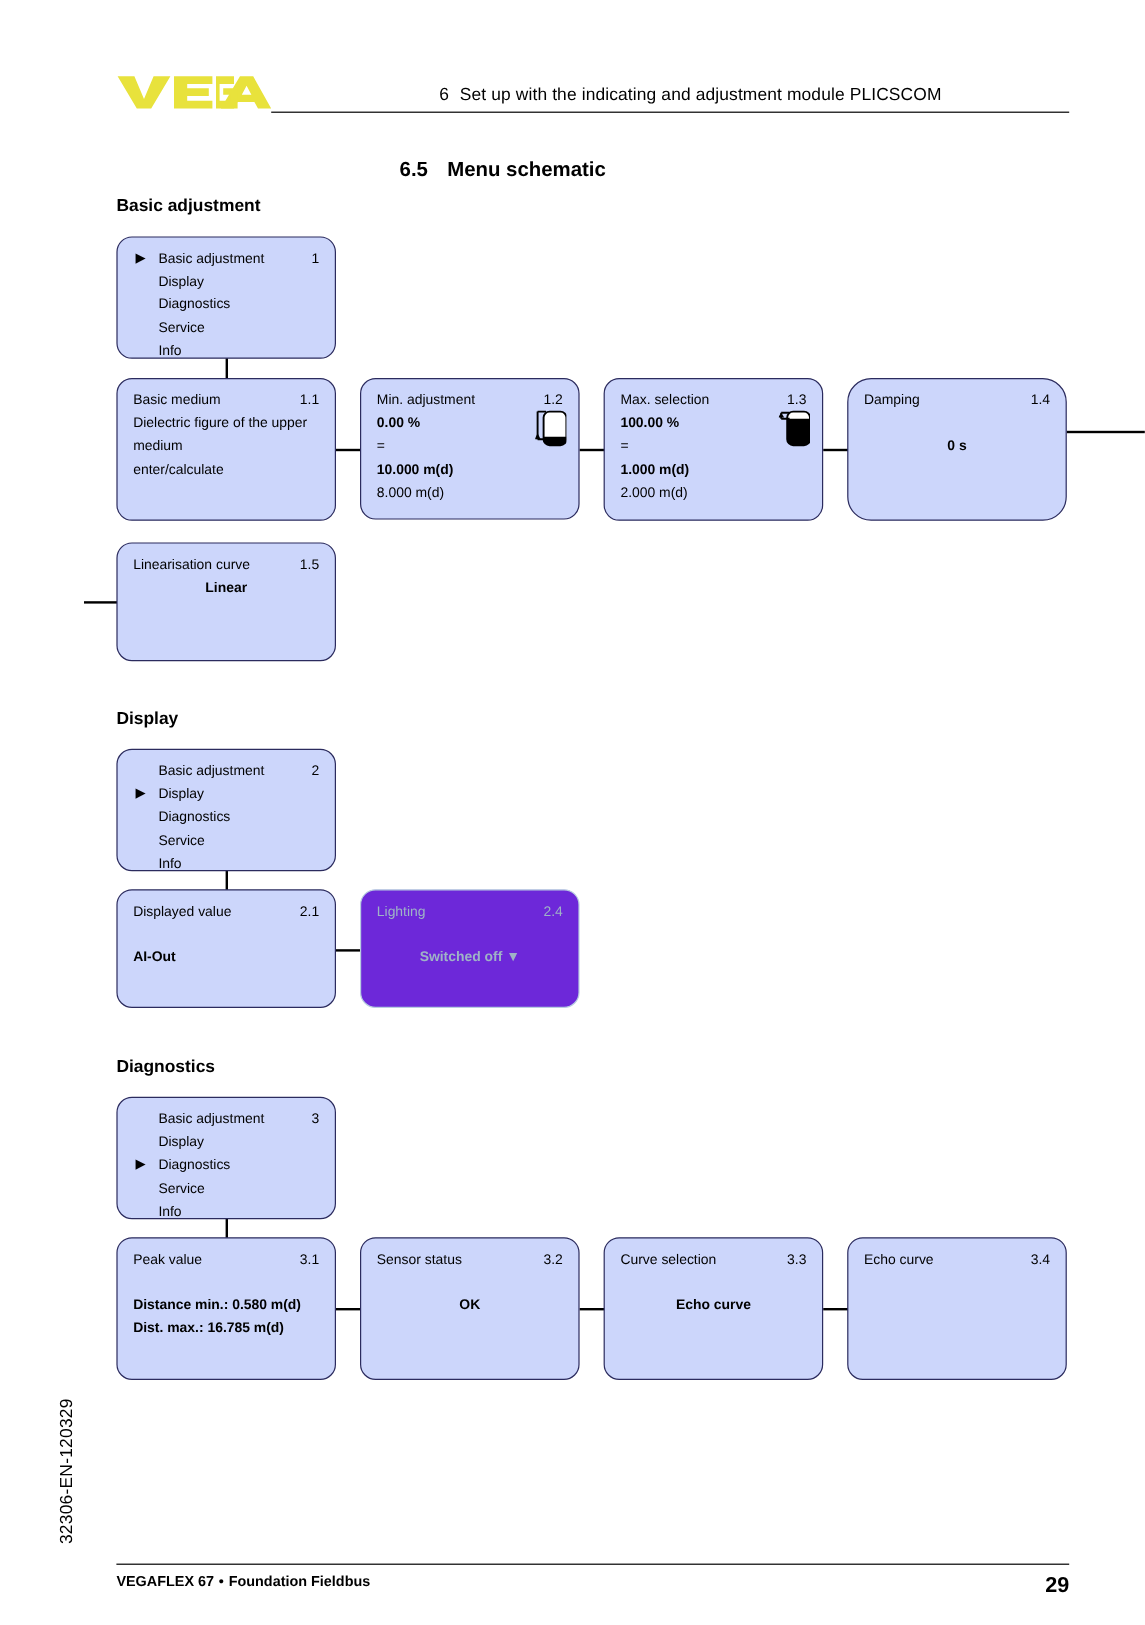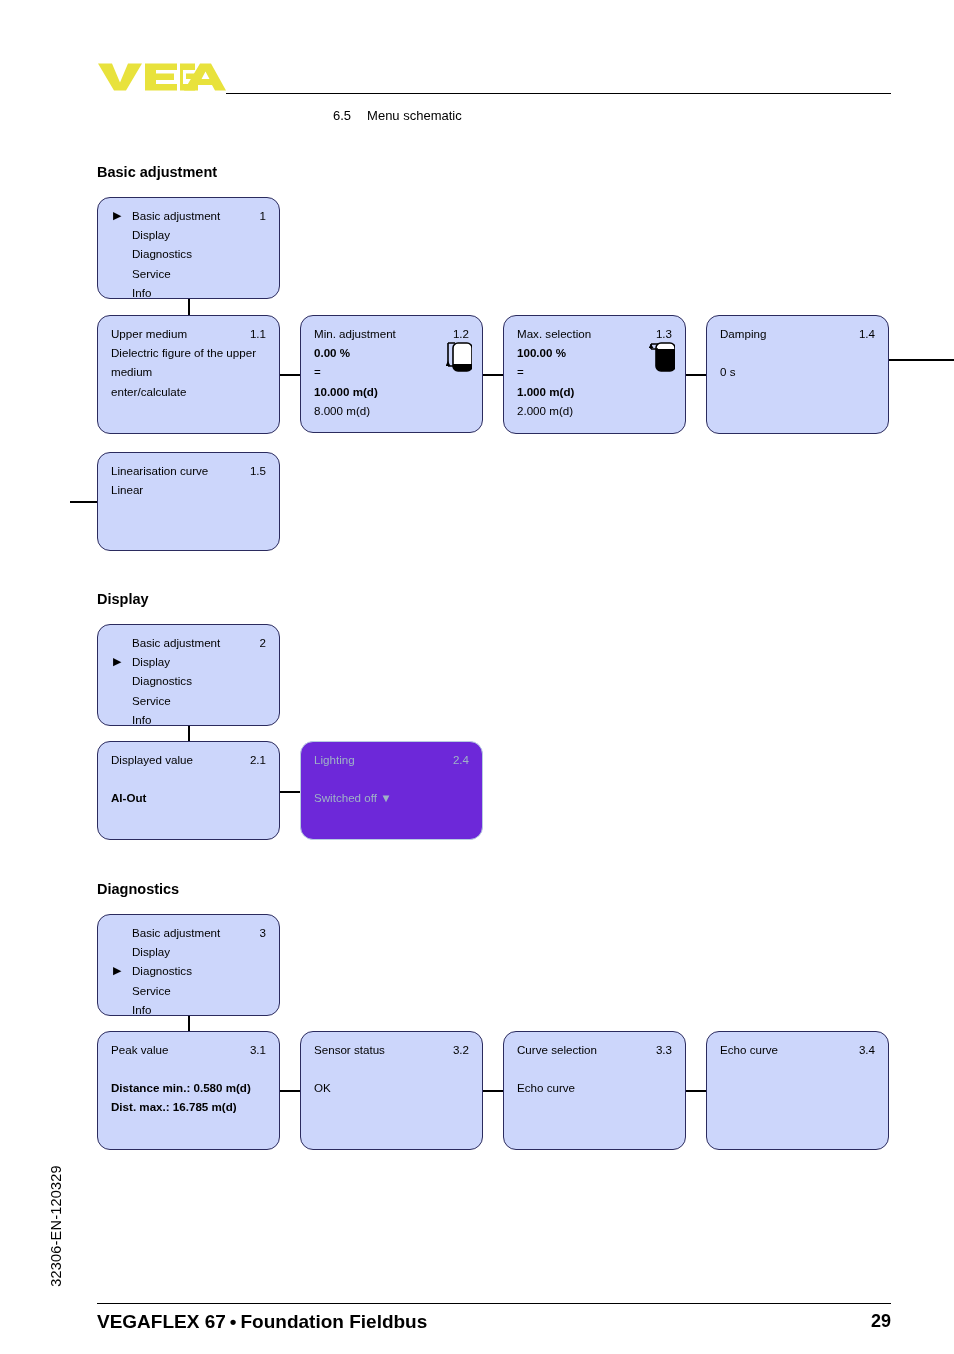--- a/index.html
+++ b/index.html
@@ -40,23 +40,23 @@
     width: 525px;
     font-size: 14.5px;
     letter-spacing: 0.1px;
     white-space: nowrap;
   }
   .header-title .num { margin-right: 9px; }
 
   
   .chapter-title {
     position: absolute;
-    left: 333px; top: 108px;
-    font-size: 13px;
-    font-weight: normal;
+    left: 333px; top: 132px;
+    font-size: 17px;
+    font-weight: bold;
     white-space: nowrap;
   }
   .chapter-title .cnum { margin-right: 16px; }
 
   .group-title {
     position: absolute;
     font-size: 14.5px;
     font-weight: bold;
     white-space: nowrap;
   }
@@ -105,22 +105,22 @@
     line-height: 19.2px;
   }
   .menu-first {
     display: flex;
     justify-content: space-between;
   }
 
   .line-plain { white-space: nowrap; }
   .line-bold { font-weight: bold; white-space: nowrap; }
   .node-center {
-    text-align: left;
-    font-weight: normal;
+    text-align: center;
+    font-weight: bold;
     white-space: nowrap;
   }
   .node-center.wrap { white-space: normal; line-height: 19px; }
 
   
   .tank-icon {
     position: absolute;
     width: 26px;
     height: 34px;
   }
@@ -137,21 +137,21 @@
   
   .footer-rule {
     position: absolute;
     left: 97px; top: 1303px;
     width: 794px; height: 0;
     border-top: 1.6px solid #000;
   }
   .footer-left {
     position: absolute;
     left: 97px; top: 1311px;
-    font-size: 19px;
+    font-size: 12px;
     font-weight: bold;
     white-space: nowrap;
   }
   .footer-left .sep { margin: 0 4px; }
   .footer-left .sub { font-weight: bold; }
   .footer-page {
     position: absolute;
     right: 63px; top: 1311px;
     font-size: 18px;
     font-weight: bold;
@@ -173,20 +173,23 @@
 <body>
 
 <div class="header">
   <svg class="logo" viewBox="0 0 260 58">
     <path d="M2,2 L30,2 L46,40 L62,2 L90,2 L58,56 L34,56 Z" fill="#e8e23c"></path>
     <path d="M96,2 L160,2 L160,15 L118,15 L118,22 L154,22 L154,35 L118,35 L118,43 L160,43 L160,56 L96,56 Z" fill="#e8e23c"></path>
     <path d="M228,2 L206,2 L174,56 L196,56 L202,45 L230,45 L236,56 L258,56 Z M209,33 L217,18 L225,33 Z" fill="#e8e23c"></path>
     <path d="M166,2 L196,2 L196,15 L172,15 L172,43 L190,43 L190,33 L178,33 L178,22 L202,22 L202,56 L166,56 Z" fill="#e8e23c"></path>
   </svg>
   <div class="header-rule"></div>
+  <div class="header-title">
+    <span class="num">6</span><span>Set up with the indicating and adjustment module PLICSCOM</span>
+  </div>
 </div>
 
 <div class="chapter-title">
   <span class="cnum">6.5</span><span>Menu schematic</span>
 </div>
 
 <div class="group-title" style="left:97px; top:164px;">Basic adjustment</div>
 
 <div class="node" style="left:97px; top:197px; width:183px; height:102px;">
   <div class="menu-row menu-first">
@@ -196,21 +199,21 @@
   <div class="menu-row"><span>Display</span></div>
   <div class="menu-row"><span>Diagnostics</span></div>
   <div class="menu-row"><span>Service</span></div>
   <div class="menu-row"><span>Info</span></div>
 </div>
 
 <div class="conn conn-v" style="left:188px; top:297px; height:19px;"></div>
 
 <div class="node" style="left:97px; top:315px; width:183px; height:119px;">
   <div class="node-head">
-    <span class="title">Upper medium</span>
+    <span class="title">Basic medium</span>
     <span class="idx">1.1</span>
   </div>
   <div class="line-plain">Dielectric figure of the upper</div>
   <div class="line-plain">medium</div>
   <div class="line-plain">enter/calculate</div>
 </div>
 
 <div class="conn conn-h" style="left:280px; top:374px; width:21px;"></div>
 
 <div class="node" style="left:300px; top:315px; width:183px; height:118px;">
@@ -245,21 +248,21 @@
   <svg class="tank-icon" style="left:145px; top:24px;" viewBox="0 0 26 34">
     <path d="M12,3 h9 a5,5 0 0 1 5,5 v18 a5,5 0 0 1 -5,5 h-9 a5,5 0 0 1 -5,-5 v-18 a5,5 0 0 1 5,-5 z" fill="#ffffff" stroke="#000" stroke-width="1.6"></path>
     <path d="M7,9 v17 a5,5 0 0 0 5,5 h9 a5,5 0 0 0 5,-5 v-17 z" fill="#000"></path>
     <path d="M2,4 L9,4 M2,4 L2,9 M2,9 L9,9" stroke="#000" stroke-width="1.6" fill="none"></path>
     <path d="M2,4 L-0.5,8 L4.5,8 Z" fill="#000"></path>
   </svg>
 </div>
 
 <div class="conn conn-h" style="left:686px; top:374px; width:21px;"></div>
 
-<div class="node" style="left:706px; top:315px; width:183px; height:119px;">
+<div class="node" style="left:706px; top:315px; width:183px; height:119px;border-radius:20px;">
   <div class="node-head">
     <span class="title">Damping</span>
     <span class="idx">1.4</span>
   </div>
   <div class="node-center" style="margin-top:19px;">0 s</div>
 </div>
 
 <div class="conn conn-h" style="left:889px; top:359px; width:65px;"></div>
 
 <div class="conn conn-h" style="left:70px; top:501px; width:28px;"></div>

